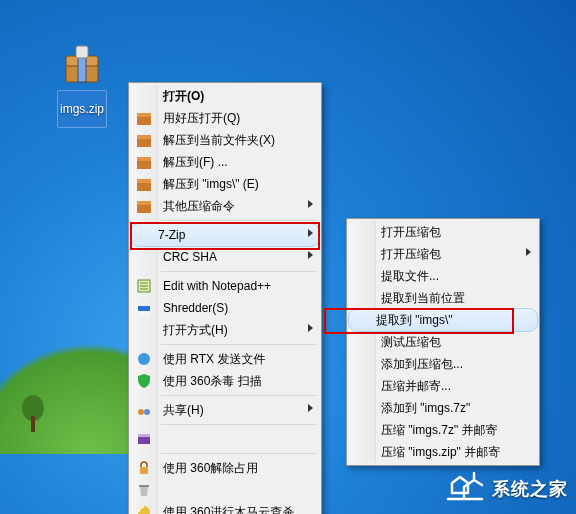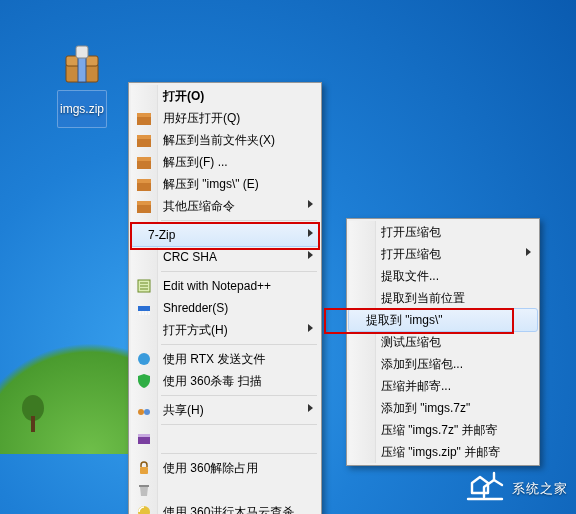--- a/index.html
+++ b/index.html
@@ -68,23 +68,23 @@
     padding: 0 22px 0 32px;
     white-space: nowrap;
     position: relative;
     cursor: default;
     color: #000;
   }
   .menu .item.bold { font-weight: 700; }
   .menu .item.hover {
     background: linear-gradient(to bottom, #e9f2fd, #d6e8fb);
     border: 1px solid #aecff7;
-    border-radius: 3px;
+    border-radius: 9px;
     margin: -1px;
-    padding: 0 21px 0 17px;
+    padding: 0 21px 0 27px;
     height: 22px;
   }
   .menu .item .arrow {
     position: absolute; right: 6px; top: 5px;
     border-left: 5px solid #333;
     border-top: 4px solid transparent;
     border-bottom: 4px solid transparent;
   }
   .menu .sep {
     height: 1px;
@@ -105,21 +105,21 @@
   
   .watermark {
     position: absolute;
     right: 8px; bottom: 6px;
     display: flex; align-items: center;
     color: #fff;
     text-shadow: 0 1px 2px rgba(0,0,0,.6);
   }
   .watermark .wm-logo { margin-right: 6px; }
   .watermark .wm-txt { line-height: 14px; }
-  .watermark .wm-t1 { font-size: 13px; font-weight: 400; letter-spacing: 1px; }
+  .watermark .wm-t1 { font-size: 18px; font-weight: 700; letter-spacing: 1px; }
   .watermark .wm-t2 { font-size: 11px; opacity: .95; letter-spacing: .5px; }
   
   .mico svg { width: 16px; height: 16px; display:block; }
 </style>
 </head>
 <body>
 
 <div class="bg-hill"></div>
 <svg class="bg-tree" viewBox="0 0 30 40">
   <ellipse cx="15" cy="14" rx="11" ry="13" fill="#3d7a22"></ellipse>

